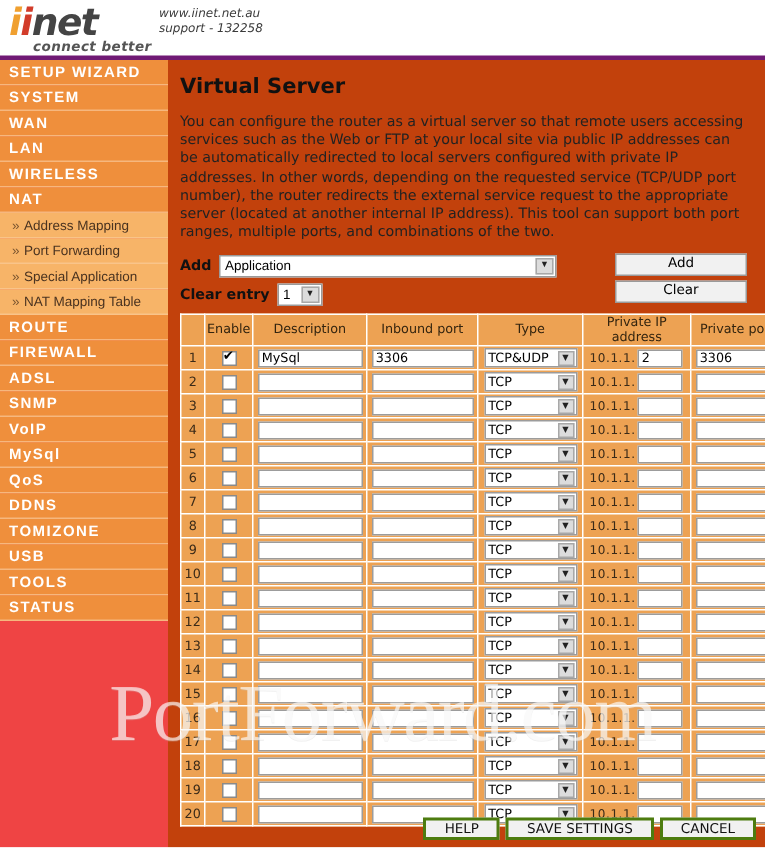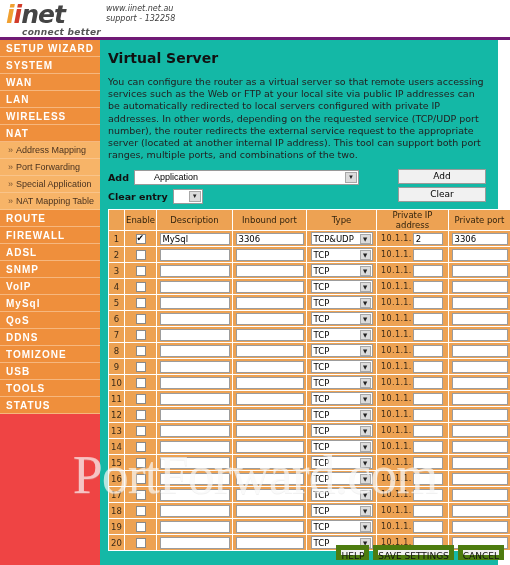--- a/index.html
+++ b/index.html
@@ -97,23 +97,23 @@
     color: #4a3320;
     background: #f7b468;
     border-bottom: 1px solid #f9c48a;
     white-space: nowrap;
     overflow: hidden;
   }
   .nav-sub .chev { margin-right: 3px; color: #7a5530; }
 
   #content {
     position: absolute;
-    left: 100px; top: 0;
+    left: 112px; top: 0;
     width: 398px; height: 525px;
-    background: #14b8a6;
+    background: #c2410c;
     padding: 8px 6px 0 6px;
   }
   #page-title {
     font-size: 14px;
     font-weight: bold;
     color: #111111;
     margin: 2px 0 10px 2px;
     font-family: "DejaVu Sans", sans-serif;
   }
   #page-desc {
@@ -146,21 +146,21 @@
   }
   .select-box {
     height: 15px;
     border: 1px solid #9a9a9a;
     background: #ffffff;
     display: flex;
     align-items: center;
     position: relative;
     font-size: 9px;
     color: #000000;
-    padding-left: 19px;
+    padding-left: 3px;
   }
   .select-app { width: 225px; }
   .select-entry { width: 30px; }
   .sel-arrow {
     position: absolute;
     right: 1px; top: 1px;
     width: 12px; height: 11px;
     background: #dcdcdc;
     border: 1px solid #a8a8a8;
     display: flex;
@@ -304,28 +304,28 @@
     left: 112px; bottom: 4px;
     width: 398px;
     height: 18px;
     display: flex;
     justify-content: flex-end;
     align-items: center;
     padding-right: 6px;
   }
   .foot-btn {
     height: 15px;
-    border: 5px solid #4d7c0f;
+    border: 2px solid #4d7c0f;
     background: #f1f1f1;
     font-size: 9px;
     color: #111;
     line-height: 13px;
     text-align: center;
     margin-left: 4px;
-    padding: 0 0;
+    padding: 0 12px;
     font-family: "DejaVu Sans", sans-serif;
   }
 
   
   #watermark {
     position: absolute;
     left: 0; top: 404px;
     width: 510px;
     text-align: center;
     font-family: Liberation Serif, serif;

